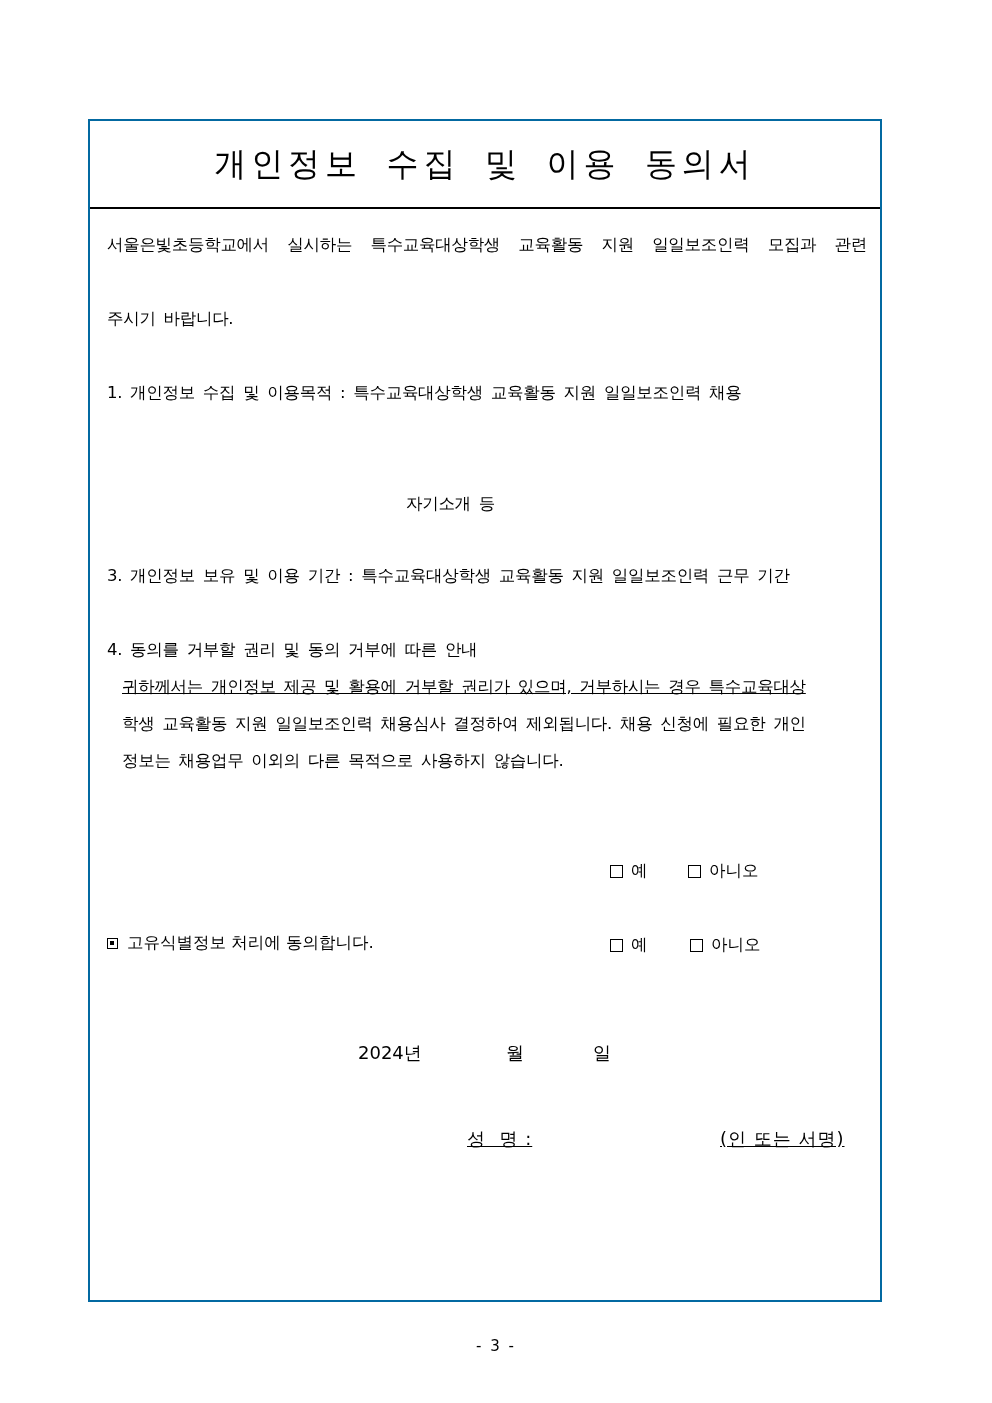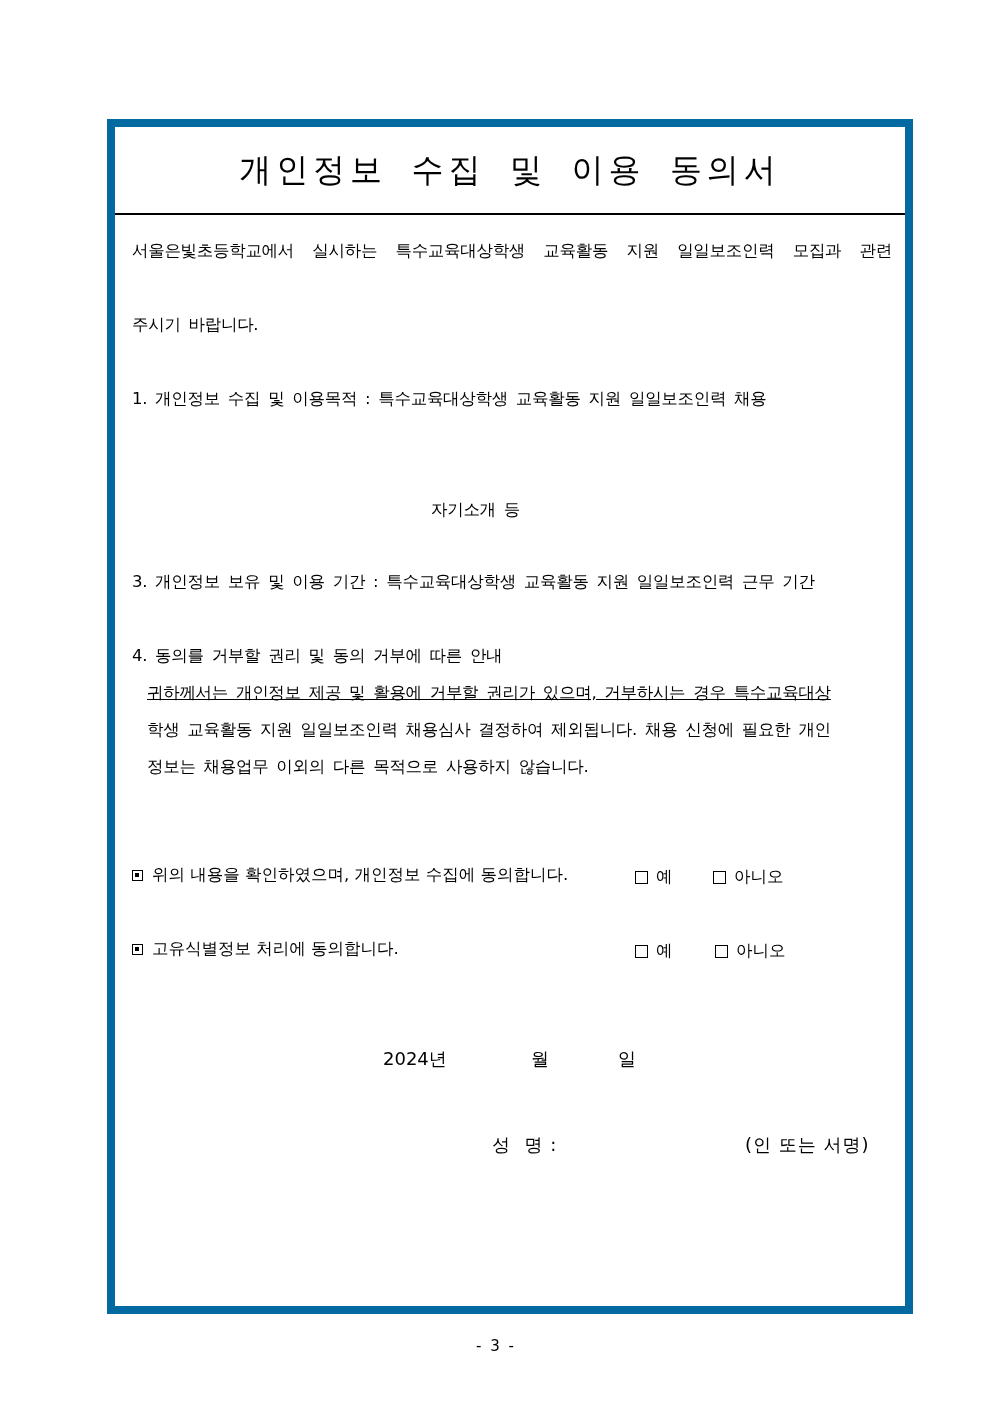--- a/index.html
+++ b/index.html
@@ -2,22 +2,22 @@
 <html><head>
   <meta charset="utf-8">
   <style>
     html, body { margin: 0; padding: 0; background: #ffffff; }
     body {
       width: 992px; height: 1403px; position: relative; overflow: hidden;
       font-family: "DejaVu Sans", "Liberation Sans", sans-serif;
       color: #000000;
     }
     .form-box {
-      position: absolute; left: 107px; top: 119px; width: 790px; height: 1179px;
-      border: 8px solid #0369a1;
+      position: absolute; left: 88px; top: 119px; width: 790px; height: 1179px;
+      border: 2px solid #0369a1;
     }
     .title-cell {
       position: absolute; left: 0; top: 0; width: 790px; height: 86px;
       border-bottom: 2px solid #000;
       display: flex; align-items: center; justify-content: center;
     }
     .title {
       font-size: 33px; letter-spacing: 5px; word-spacing: 10px; font-weight: normal;
       transform: scaleX(0.97);
     }
@@ -29,21 +29,21 @@
     }
     .bullet-sq::after {
       content: ""; position: absolute; left: 2px; top: 2px; width: 4px; height: 4px; background: #000;
     }
     .check-box {
       display: inline-block; width: 13px; height: 13px; border: 1.3px solid #000;
       box-sizing: border-box; margin-right: 8px; vertical-align: middle; cursor: pointer;
     }
     .option { position: absolute; display: flex; align-items: center; font-size: 16.5px; cursor: pointer; }
     .date-line { position: absolute; top: 920px; font-size: 18px; }
-    .sig-line { position: absolute; top: 1006px; font-size: 18px; white-space: nowrap; letter-spacing: 1px; }
+    .sig-line { position: absolute; top: 1006px; font-size: 18px; white-space: nowrap; letter-spacing: 1px; text-decoration: underline; }
     .addressee {
       position: absolute; left: 0; width: 790px; top: 1077px; text-align: center;
       font-size: 31px; letter-spacing: 1px;
     }
     .page-num { position: absolute; left: 0; width: 992px; top: 1337px; text-align: center; font-size: 15px; letter-spacing: 2px; }
   </style>
 </head>
 <body>
 
 <div class="form-box">
@@ -67,24 +67,20 @@
   </div>
 
   <div class="line" style="top:518px;">
     <span>4.</span>
     <span>동의를 거부할 권리 및 동의 거부에 따른 안내</span>
   </div>
   <div class="line" style="top:555px; left:32px;text-decoration:underline;">귀하께서는 개인정보 제공 및 활용에 거부할 권리가 있으며, 거부하시는 경우 특수교육대상</div>
   <div class="line" style="top:592px; left:32px;">학생 교육활동 지원 일일보조인력 채용심사 결정하여 제외됩니다. 채용 신청에 필요한 개인</div>
   <div class="line" style="top:629px; left:32px;">정보는 채용업무 이외의 다른 목적으로 사용하지 않습니다.</div>
 
-  <div class="consent-row" style="top:737px;">
-    <span class="bullet-sq"></span>
-    <span>위의 내용을 확인하였으며, 개인정보 수집에 동의합니다.</span>
-  </div>
   <div class="option" style="top:739px; left:520px;">
     <span class="check-box"></span>
     <span>예</span>
   </div>
   <div class="option" style="top:739px; left:598px;">
     <span class="check-box"></span>
     <span>아니오</span>
   </div>
 
   <div class="consent-row" style="top:811px;">

